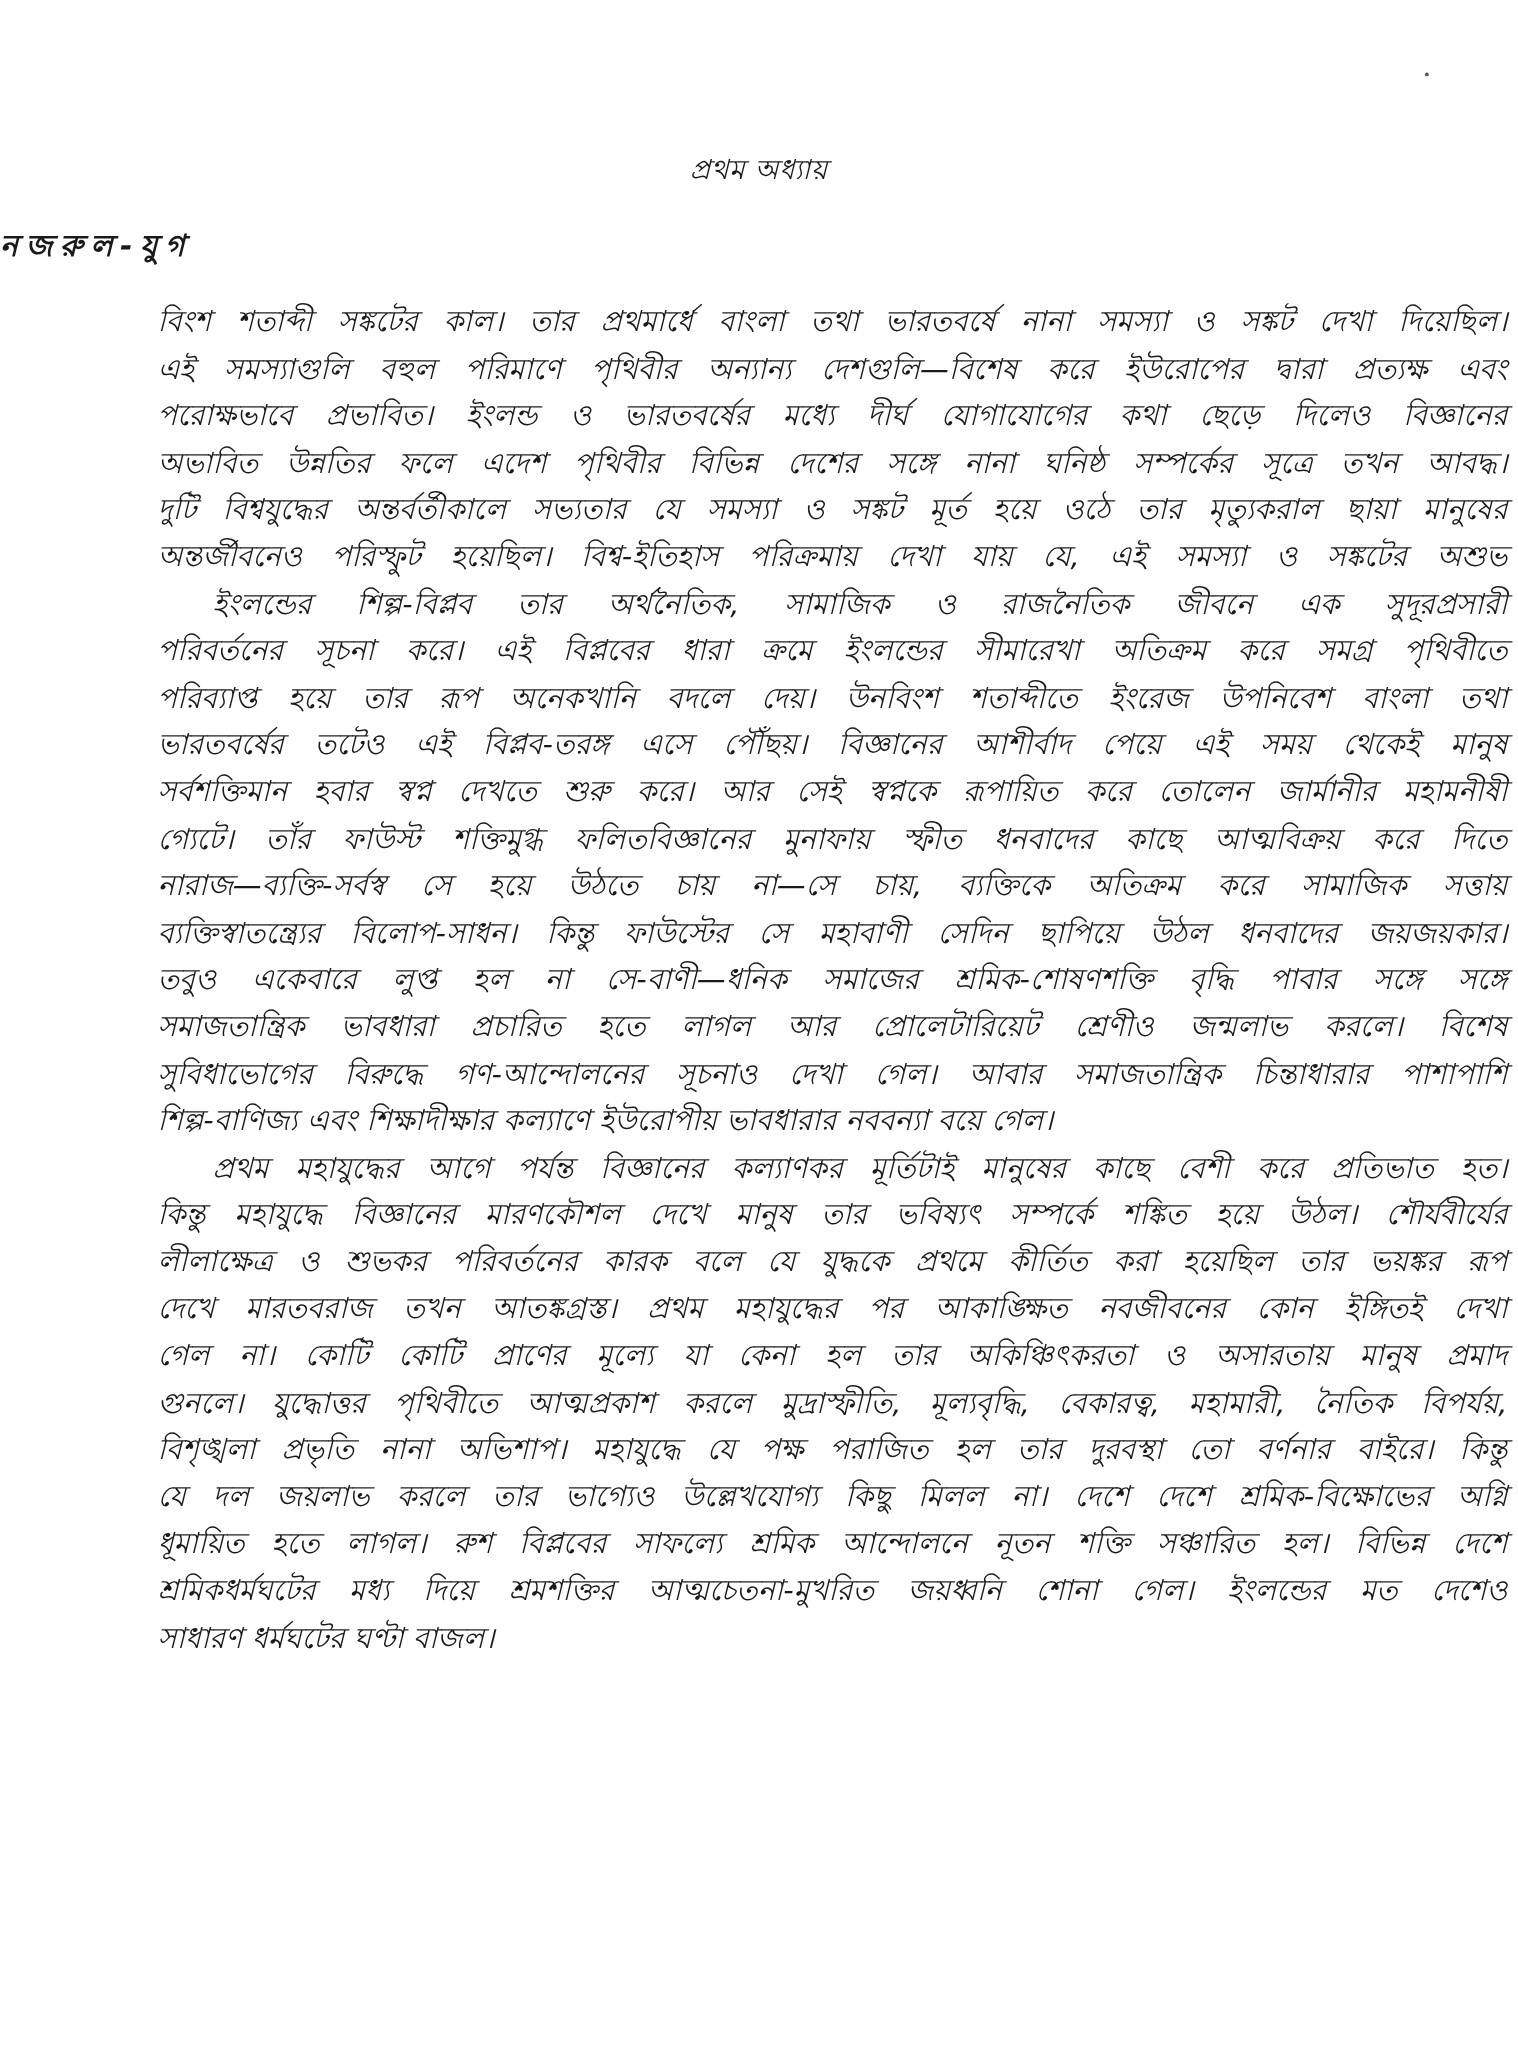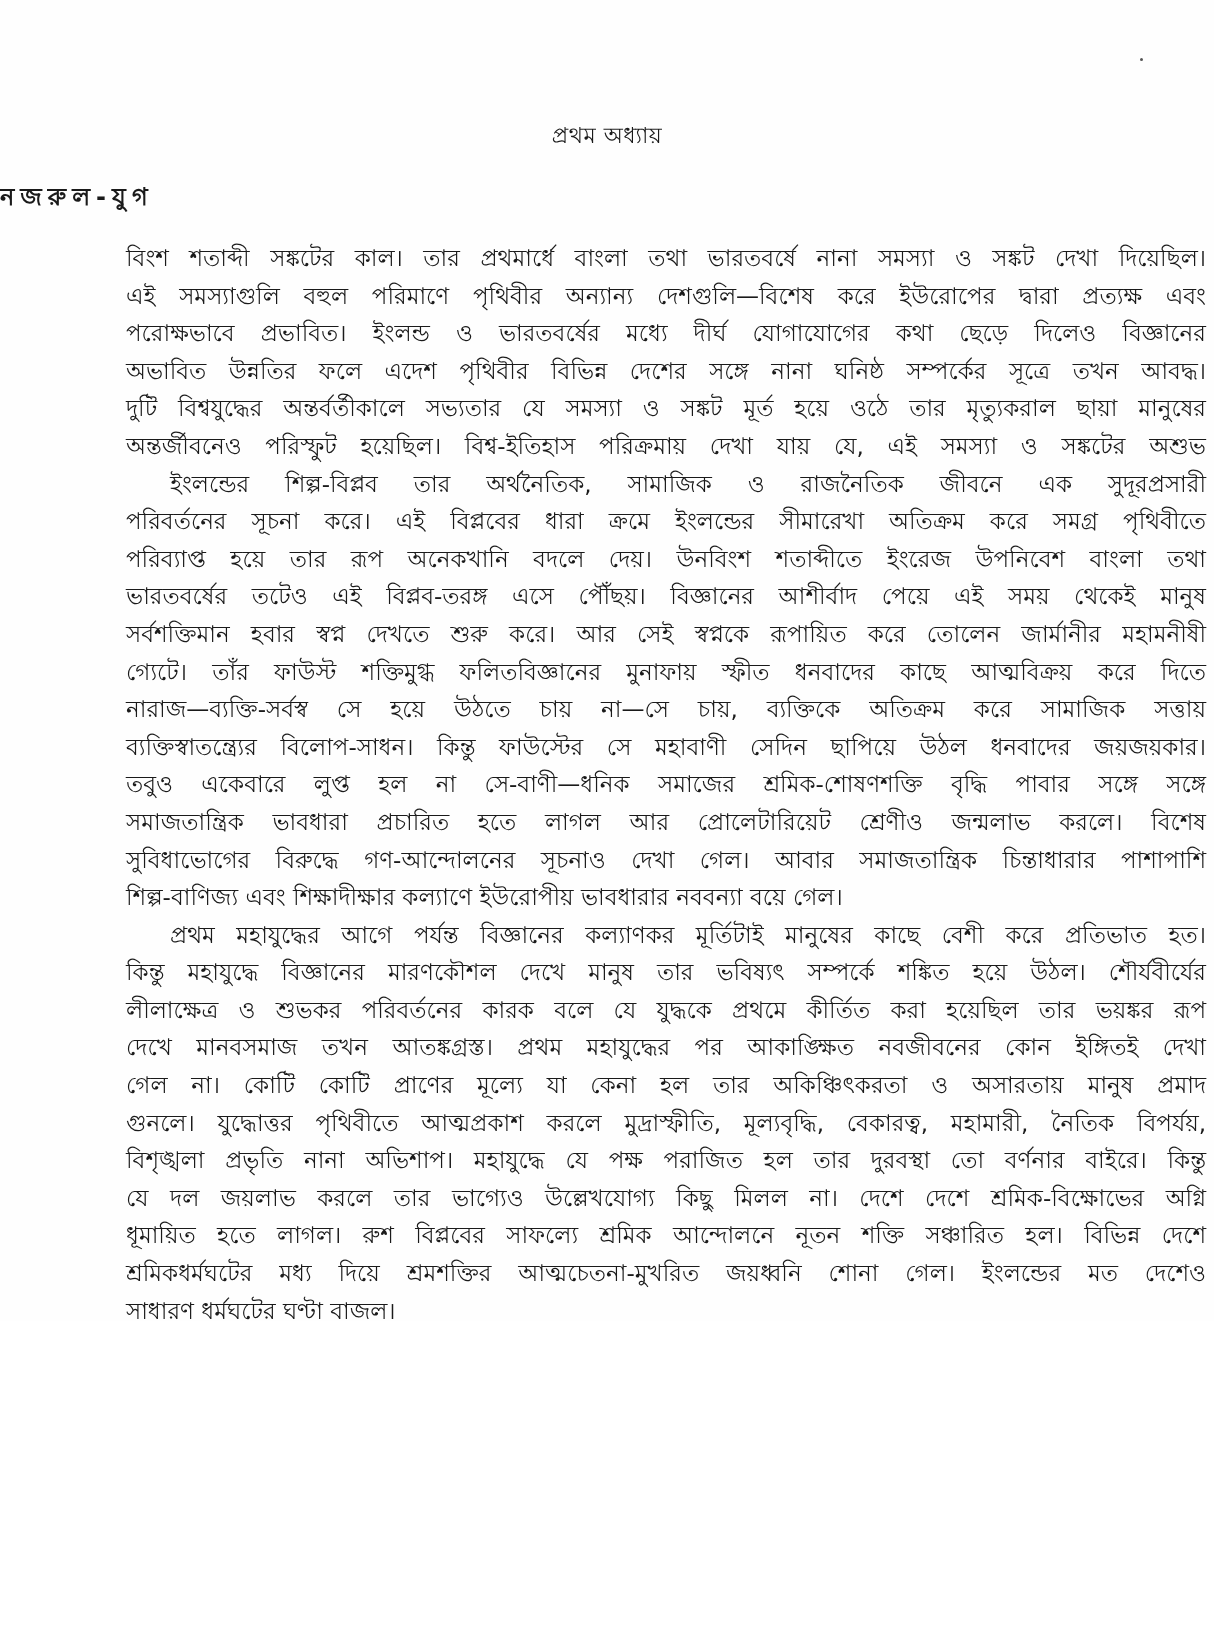--- a/index.html
+++ b/index.html
@@ -10,20 +10,21 @@
     overflow: hidden;
     position: relative;
     font-family: "DejaVu Sans", sans-serif;
     color: #1a1a1a;
   }
   .page {
     position: absolute;
     left: 0; top: 0;
     width: 1214px; height: 1321px;
     background: #fefefe;
+    font-style: italic;
   }
   .speck {
     position: absolute;
     width: 3px; height: 3px;
     border-radius: 50%;
     background: #555;
   }
   .chapter-label {
     position: absolute;
     top: 118px;
@@ -92,21 +93,21 @@
       <div class="line">তবুও একেবারে লুপ্ত হল না সে-বাণী—ধনিক সমাজের শ্রমিক-শোষণশক্তি বৃদ্ধি পাবার সঙ্গে সঙ্গে</div>
       <div class="line">সমাজতান্ত্রিক ভাবধারা প্রচারিত হতে লাগল আর প্রোলেটারিয়েট শ্রেণীও জন্মলাভ করলে। বিশেষ</div>
       <div class="line">সুবিধাভোগের বিরুদ্ধে গণ-আন্দোলনের সূচনাও দেখা গেল। আবার সমাজতান্ত্রিক চিন্তাধারার পাশাপাশি</div>
       <div class="line last">শিল্প-বাণিজ্য এবং শিক্ষাদীক্ষার কল্যাণে ইউরোপীয় ভাবধারার নববন্যা বয়ে গেল।</div>
     </div>
 
     <div>
       <div class="line indent">প্রথম মহাযুদ্ধের আগে পর্যন্ত বিজ্ঞানের কল্যাণকর মূর্তিটাই মানুষের কাছে বেশী করে প্রতিভাত হত।</div>
       <div class="line">কিন্তু মহাযুদ্ধে বিজ্ঞানের মারণকৌশল দেখে মানুষ তার ভবিষ্যৎ সম্পর্কে শঙ্কিত হয়ে উঠল। শৌর্যবীর্যের</div>
       <div class="line">লীলাক্ষেত্র ও শুভকর পরিবর্তনের কারক বলে যে যুদ্ধকে প্রথমে কীর্তিত করা হয়েছিল তার ভয়ঙ্কর রূপ</div>
-      <div class="line">দেখে মানবসমাজ তখন আতঙ্কগ্রস্ত। প্রথম মহাযুদ্ধের পর আকাঙ্ক্ষিত নবজীবনের কোন ইঙ্গিতই দেখা</div>
+      <div class="line">দেখে মারতবরাজ তখন আতঙ্কগ্রস্ত। প্রথম মহাযুদ্ধের পর আকাঙ্ক্ষিত নবজীবনের কোন ইঙ্গিতই দেখা</div>
       <div class="line">গেল না। কোটি কোটি প্রাণের মূল্যে যা কেনা হল তার অকিঞ্চিৎকরতা ও অসারতায় মানুষ প্রমাদ</div>
       <div class="line">গুনলে। যুদ্ধোত্তর পৃথিবীতে আত্মপ্রকাশ করলে মুদ্রাস্ফীতি, মূল্যবৃদ্ধি, বেকারত্ব, মহামারী, নৈতিক বিপর্যয়,</div>
       <div class="line">বিশৃঙ্খলা প্রভৃতি নানা অভিশাপ। মহাযুদ্ধে যে পক্ষ পরাজিত হল তার দুরবস্থা তো বর্ণনার বাইরে। কিন্তু</div>
       <div class="line">যে দল জয়লাভ করলে তার ভাগ্যেও উল্লেখযোগ্য কিছু মিলল না। দেশে দেশে শ্রমিক-বিক্ষোভের অগ্নি</div>
       <div class="line">ধূমায়িত হতে লাগল। রুশ বিপ্লবের সাফল্যে শ্রমিক আন্দোলনে নূতন শক্তি সঞ্চারিত হল। বিভিন্ন দেশে</div>
       <div class="line">শ্রমিকধর্মঘটের মধ্য দিয়ে শ্রমশক্তির আত্মচেতনা-মুখরিত জয়ধ্বনি শোনা গেল। ইংলন্ডের মত দেশেও</div>
       <div class="line last">সাধারণ ধর্মঘটের ঘণ্টা বাজল।</div>
     </div>
 
   </div>

